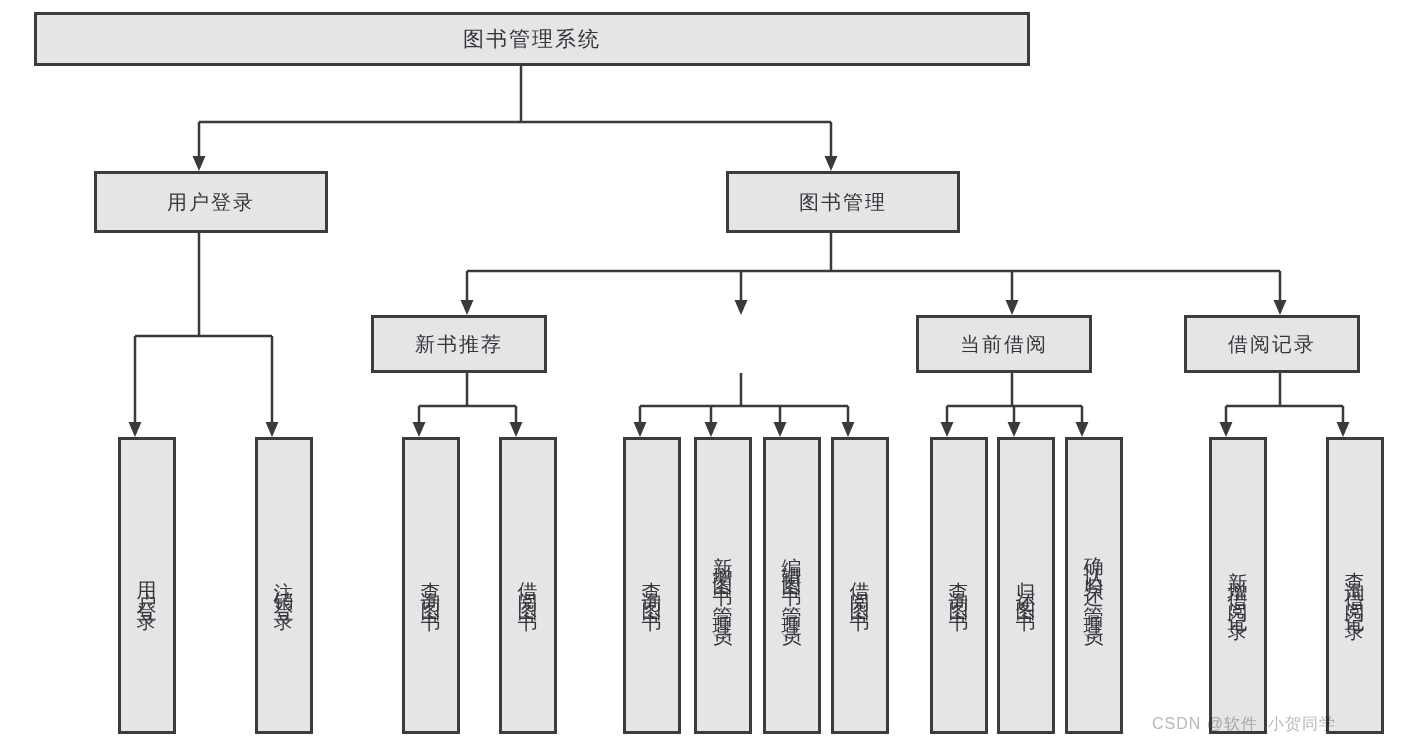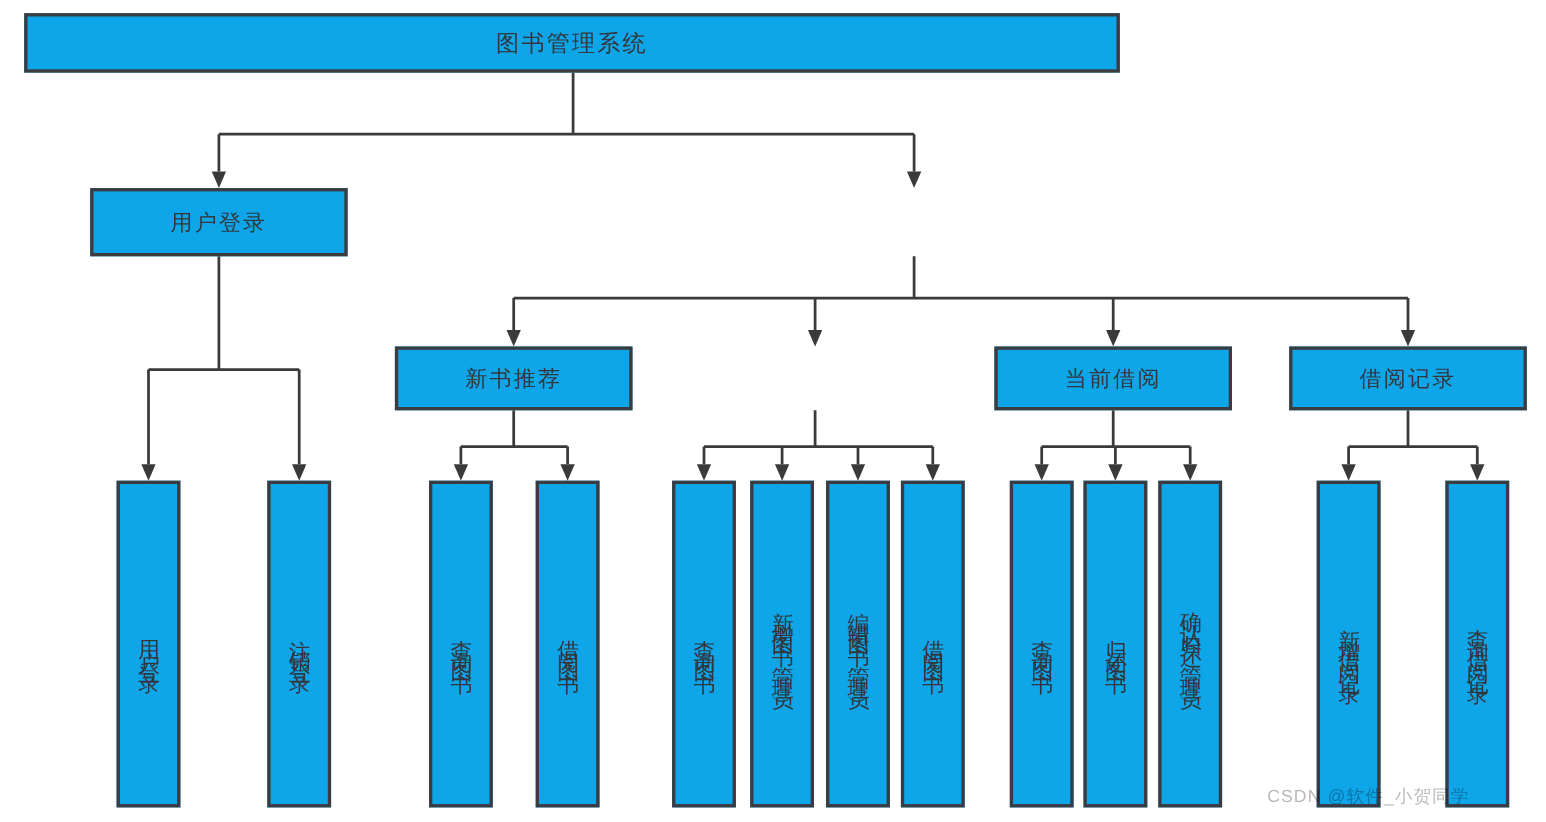--- a/index.html
+++ b/index.html
@@ -13,34 +13,35 @@
   #canvas{
     position:relative;
     width:1405px;height:747px;
     background:var(--background);
     font-family:"Liberation Sans","DejaVu Sans",sans-serif;
     color:var(--text);
     overflow:hidden;
   }
   .box{
     position:absolute;
-    background:#0ea5e9;
+    background:#e5e5e5;
     border:3px solid var(--box-border);
     box-sizing:border-box;
     display:flex;align-items:center;justify-content:center;
     z-index:2;
+    margin-left:12px;
   }
   .hbox{
     font-size:20px;
     letter-spacing:2px;
     white-space:nowrap;
   }
   .root{left:22px;top:12px;width:996px;height:54px;font-size:21px;}
   .lvl2{top:171px;width:234px;height:62px;}
-  .lvl3{top:315px;width:216px;height:58px;}
+  .lvl3{top:315px;width:176px;height:58px;}
   .leaf{
     top:437px;width:58px;height:297px;
     writing-mode:vertical-rl;
     text-orientation:mixed;
     font-size:20px;
     letter-spacing:10px;
     line-height:1;
   }
   #wires{position:absolute;left:0;top:0;z-index:1;}
   .cline{stroke:var(--connector);stroke-width:2.5;fill:none;}
@@ -93,20 +94,21 @@
     <polygon class="ctri" points="1075.5,422 1088.5,422 1082,437"></polygon>
 
     <path class="cline" d="M1280,373 V406 M1226,406 H1343 M1226,406 V422 M1343,406 V422"></path>
     <polygon class="ctri" points="1219.5,422 1232.5,422 1226,437"></polygon>
     <polygon class="ctri" points="1336.5,422 1349.5,422 1343,437"></polygon>
   </svg>
 
   <div class="box hbox root">图书管理系统</div>
 
   <div class="box hbox lvl2" style="left:82px">用户登录</div>
+  <div class="box hbox lvl2" style="left:714px">图书管理</div>
 
   <div class="box hbox lvl3" style="left:359px">新书推荐</div>
   <div class="box hbox lvl3" style="left:1172px">借阅记录</div>
   <div class="box hbox lvl3" style="left:904px">当前借阅</div>
 
   <div class="box leaf" style="left:106px">用户登录</div>
   <div class="box leaf" style="left:243px">注销登录</div>
 
   <div class="box leaf" style="left:390px">查询图书</div>
   <div class="box leaf" style="left:487px">借阅图书</div>

